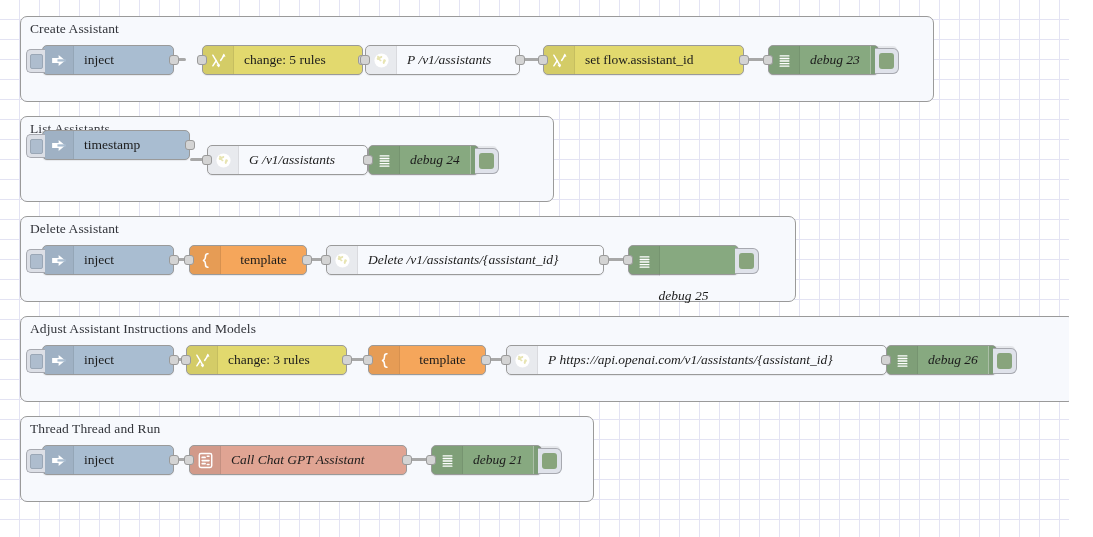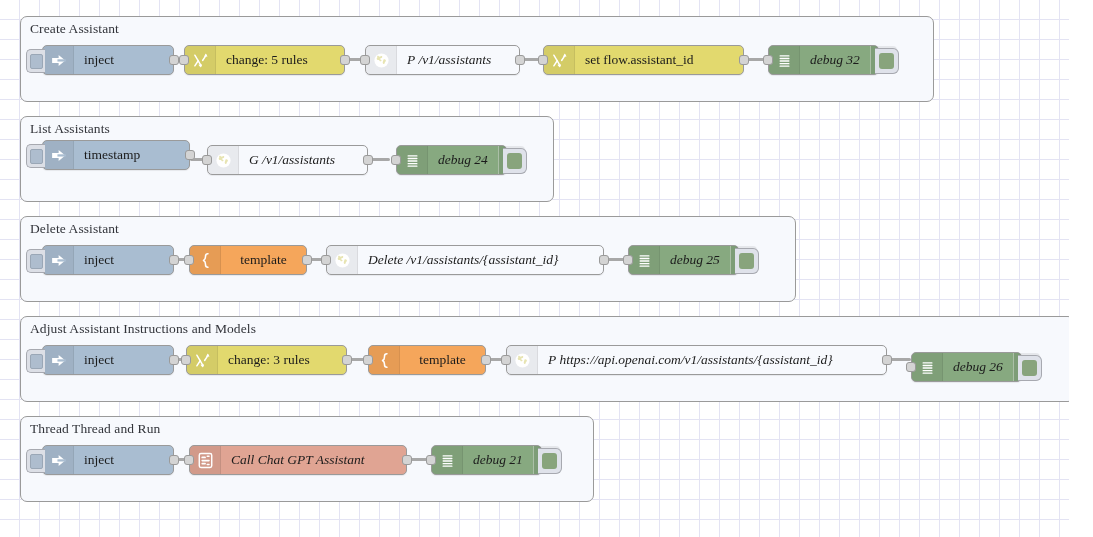--- a/index.html
+++ b/index.html
@@ -184,21 +184,21 @@
       </div>
       <div class="node-icon">
         <svg class="glyph" viewBox="0 0 24 24">
           <path fill="#ffffff" d="M3 8.5h9.2V4.2L21.5 12l-9.3 7.8v-4.3H3z"></path>
           <rect fill="#a9bdd1" x="10.5" y="10.3" width="12" height="3.2"></rect>
         </svg>
       </div>
       <div class="node-label">inject</div>
       <div class="port out"></div>
     </div>
-    <div class="node n-change" style="left: 184px; top: 45px; width: 161px;">
+    <div class="node n-change" style="left: 202px; top: 45px; width: 161px;">
       <div class="node-icon">
         <svg class="glyph" viewBox="0 0 24 24">
           <g fill="none" stroke="#ffffff" stroke-width="2.1" stroke-linecap="round">
             <path d="M4 4.5 L13 19.5"></path>
             <path d="M20 4.5 L15 12"></path>
             <path d="M4 19.5 L9 12"></path>
           </g>
           <path fill="#ffffff" d="M19.2 2.2l2.8 4.1-5 .3z"></path>
           <path fill="#ffffff" d="M12.2 21.8l-3.2-3.8 5-.8z"></path>
         </svg>
@@ -240,21 +240,21 @@
         <svg class="glyph-sm" viewBox="0 0 24 24">
           <g fill="#ffffff">
             <rect x="4" y="3.5" width="16" height="2.2" rx="1"></rect>
             <rect x="4" y="7.6" width="16" height="2.2" rx="1"></rect>
             <rect x="4" y="11.7" width="16" height="2.2" rx="1"></rect>
             <rect x="4" y="15.8" width="16" height="2.2" rx="1"></rect>
             <rect x="4" y="19.9" width="16" height="2.2" rx="1"></rect>
           </g>
         </svg>
       </div>
-      <div class="node-label italic center">debug 32</div>
+      <div class="node-label italic center">debug 23</div>
       <div class="debug-icon-box">
         <svg class="glyph-sm" viewBox="0 0 24 24">
           <g fill="#ffffff">
             <rect x="4" y="3.5" width="16" height="2.2" rx="1"></rect>
             <rect x="4" y="7.6" width="16" height="2.2" rx="1"></rect>
             <rect x="4" y="11.7" width="16" height="2.2" rx="1"></rect>
             <rect x="4" y="15.8" width="16" height="2.2" rx="1"></rect>
             <rect x="4" y="19.9" width="16" height="2.2" rx="1"></rect>
           </g>
         </svg>
@@ -262,21 +262,21 @@
       <div class="debug-btn">
         <i></i>
       </div>
       <div class="port in"></div>
     </div>
     <div class="group" style="left: 20px; top: 116px; width: 534px; height: 86px;">
       <div class="group-label">List Assistants</div>
     </div>
     <div class="wire" style="left: 190px; top: 158px; width: 17px;"></div>
     <div class="wire" style="left: 368px; top: 158px; width: 22px;"></div>
-    <div class="node n-inject" style="left: 42px; top: 140px; width: 148px;">
+    <div class="node n-inject" style="left: 42px; top: 130px; width: 148px;">
       <div class="inject-btn">
         <i></i>
       </div>
       <div class="node-icon">
         <svg class="glyph" viewBox="0 0 24 24">
           <path fill="#ffffff" d="M3 8.5h9.2V4.2L21.5 12l-9.3 7.8v-4.3H3z"></path>
           <rect fill="#a9bdd1" x="10.5" y="10.3" width="12" height="3.2"></rect>
         </svg>
       </div>
       <div class="node-label">timestamp</div>
@@ -287,21 +287,21 @@
         <svg class="glyph" viewBox="0 0 24 24">
           <circle cx="12" cy="12" r="10" fill="#ffffff"></circle>
           <path fill="#e7e4b2" d="M6 5.5c1.7-.3 2.4 1 3.7 1.1 1.4.1 1-1.2 2.3-1 1.4.2 1.3 1.6.6 2.4-.7.8-2.3.4-2.6 1.5-.3 1.1 1.3 1.1 1.9 2 .6.9-.6 1.8-1.6 1.7-1-.1-1.1-1.4-2.1-1.9-1-.5-2 .3-2.6-.6-.6-.9-.4-2.3.4-3 .8-.7-.7-1.9 0-2.2z"></path>
           <path fill="#e7e4b2" d="M15.5 10.4c.9-.4 2.2.2 2.6 1.2.4 1-.5 1.8-1.1 2.6-.6.8-.3 2.2-1.3 2.6-1 .4-1.8-.7-2-1.7-.2-1 .4-1.8.7-2.7.3-.9.2-1.6 1.1-2z"></path>
         </svg>
       </div>
       <div class="node-label italic">G /v1/assistants</div>
       <div class="port out"></div>
       <div class="port in"></div>
     </div>
-    <div class="node n-debug" style="left: 396px; top: 145px; width: 111px;">
+    <div class="node n-debug" style="left: 368px; top: 145px; width: 111px;">
       <div class="node-icon">
         <svg class="glyph-sm" viewBox="0 0 24 24">
           <g fill="#ffffff">
             <rect x="4" y="3.5" width="16" height="2.2" rx="1"></rect>
             <rect x="4" y="7.6" width="16" height="2.2" rx="1"></rect>
             <rect x="4" y="11.7" width="16" height="2.2" rx="1"></rect>
             <rect x="4" y="15.8" width="16" height="2.2" rx="1"></rect>
             <rect x="4" y="19.9" width="16" height="2.2" rx="1"></rect>
           </g>
         </svg>
@@ -357,21 +357,21 @@
         <svg class="glyph" viewBox="0 0 24 24">
           <circle cx="12" cy="12" r="10" fill="#ffffff"></circle>
           <path fill="#e7e4b2" d="M6 5.5c1.7-.3 2.4 1 3.7 1.1 1.4.1 1-1.2 2.3-1 1.4.2 1.3 1.6.6 2.4-.7.8-2.3.4-2.6 1.5-.3 1.1 1.3 1.1 1.9 2 .6.9-.6 1.8-1.6 1.7-1-.1-1.1-1.4-2.1-1.9-1-.5-2 .3-2.6-.6-.6-.9-.4-2.3.4-3 .8-.7-.7-1.9 0-2.2z"></path>
           <path fill="#e7e4b2" d="M15.5 10.4c.9-.4 2.2.2 2.6 1.2.4 1-.5 1.8-1.1 2.6-.6.8-.3 2.2-1.3 2.6-1 .4-1.8-.7-2-1.7-.2-1 .4-1.8.7-2.7.3-.9.2-1.6 1.1-2z"></path>
         </svg>
       </div>
       <div class="node-label italic">Delete /v1/assistants/{assistant_id}</div>
       <div class="port out"></div>
       <div class="port in"></div>
     </div>
-    <div class="node n-debug" style="left: 628px; top: 245px; width: 111px;">
+    <div class="node n-debug" style="left: 628px; top: 245px; width: 111px; flex-direction: column;">
       <div class="node-icon">
         <svg class="glyph-sm" viewBox="0 0 24 24">
           <g fill="#ffffff">
             <rect x="4" y="3.5" width="16" height="2.2" rx="1"></rect>
             <rect x="4" y="7.6" width="16" height="2.2" rx="1"></rect>
             <rect x="4" y="11.7" width="16" height="2.2" rx="1"></rect>
             <rect x="4" y="15.8" width="16" height="2.2" rx="1"></rect>
             <rect x="4" y="19.9" width="16" height="2.2" rx="1"></rect>
           </g>
         </svg>
@@ -444,21 +444,21 @@
         <svg class="glyph" viewBox="0 0 24 24">
           <circle cx="12" cy="12" r="10" fill="#ffffff"></circle>
           <path fill="#e7e4b2" d="M6 5.5c1.7-.3 2.4 1 3.7 1.1 1.4.1 1-1.2 2.3-1 1.4.2 1.3 1.6.6 2.4-.7.8-2.3.4-2.6 1.5-.3 1.1 1.3 1.1 1.9 2 .6.9-.6 1.8-1.6 1.7-1-.1-1.1-1.4-2.1-1.9-1-.5-2 .3-2.6-.6-.6-.9-.4-2.3.4-3 .8-.7-.7-1.9 0-2.2z"></path>
           <path fill="#e7e4b2" d="M15.5 10.4c.9-.4 2.2.2 2.6 1.2.4 1-.5 1.8-1.1 2.6-.6.8-.3 2.2-1.3 2.6-1 .4-1.8-.7-2-1.7-.2-1 .4-1.8.7-2.7.3-.9.2-1.6 1.1-2z"></path>
         </svg>
       </div>
       <div class="node-label italic">P https://api.openai.com/v1/assistants/{assistant_id}</div>
       <div class="port out"></div>
       <div class="port in"></div>
     </div>
-    <div class="node n-debug" style="left: 911px; top: 345px; width: 111px; margin-top: 7px;">
+    <div class="node n-debug" style="left: 886px; top: 345px; width: 111px;">
       <div class="node-icon">
         <svg class="glyph-sm" viewBox="0 0 24 24">
           <g fill="#ffffff">
             <rect x="4" y="3.5" width="16" height="2.2" rx="1"></rect>
             <rect x="4" y="7.6" width="16" height="2.2" rx="1"></rect>
             <rect x="4" y="11.7" width="16" height="2.2" rx="1"></rect>
             <rect x="4" y="15.8" width="16" height="2.2" rx="1"></rect>
             <rect x="4" y="19.9" width="16" height="2.2" rx="1"></rect>
           </g>
         </svg>

